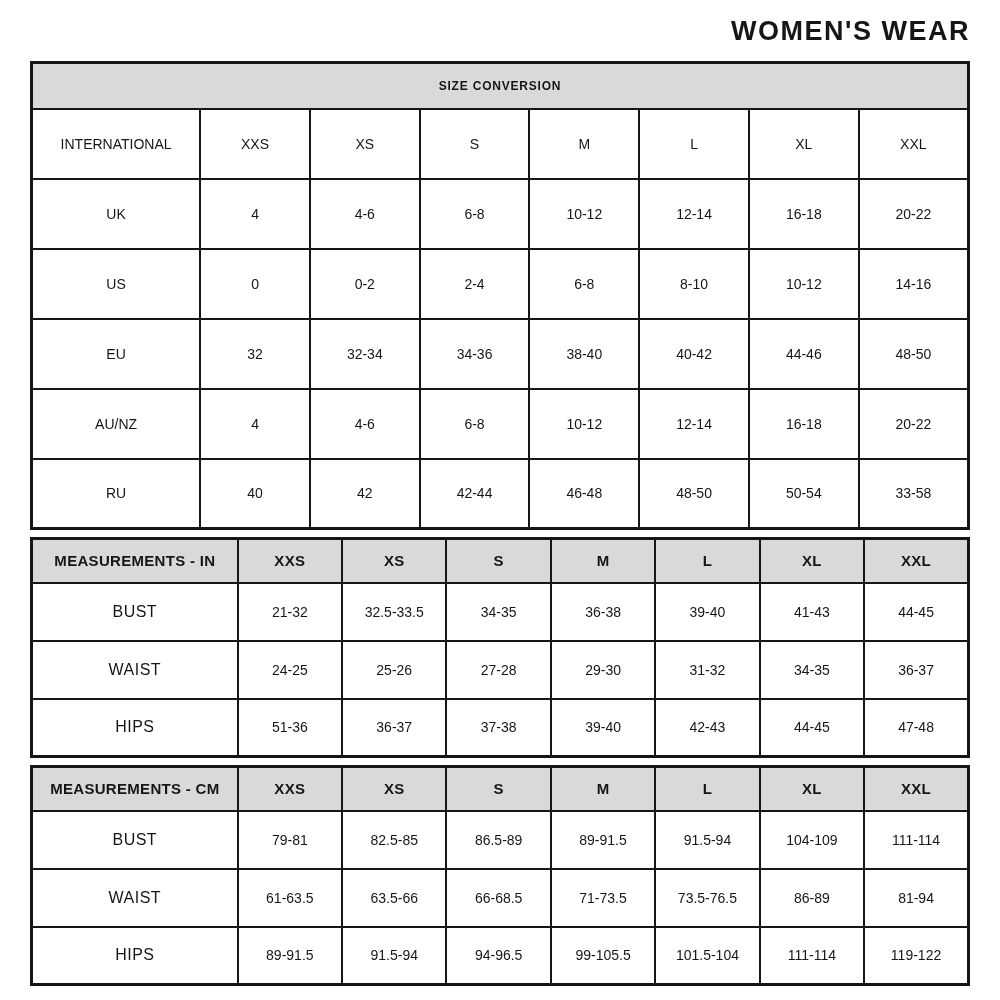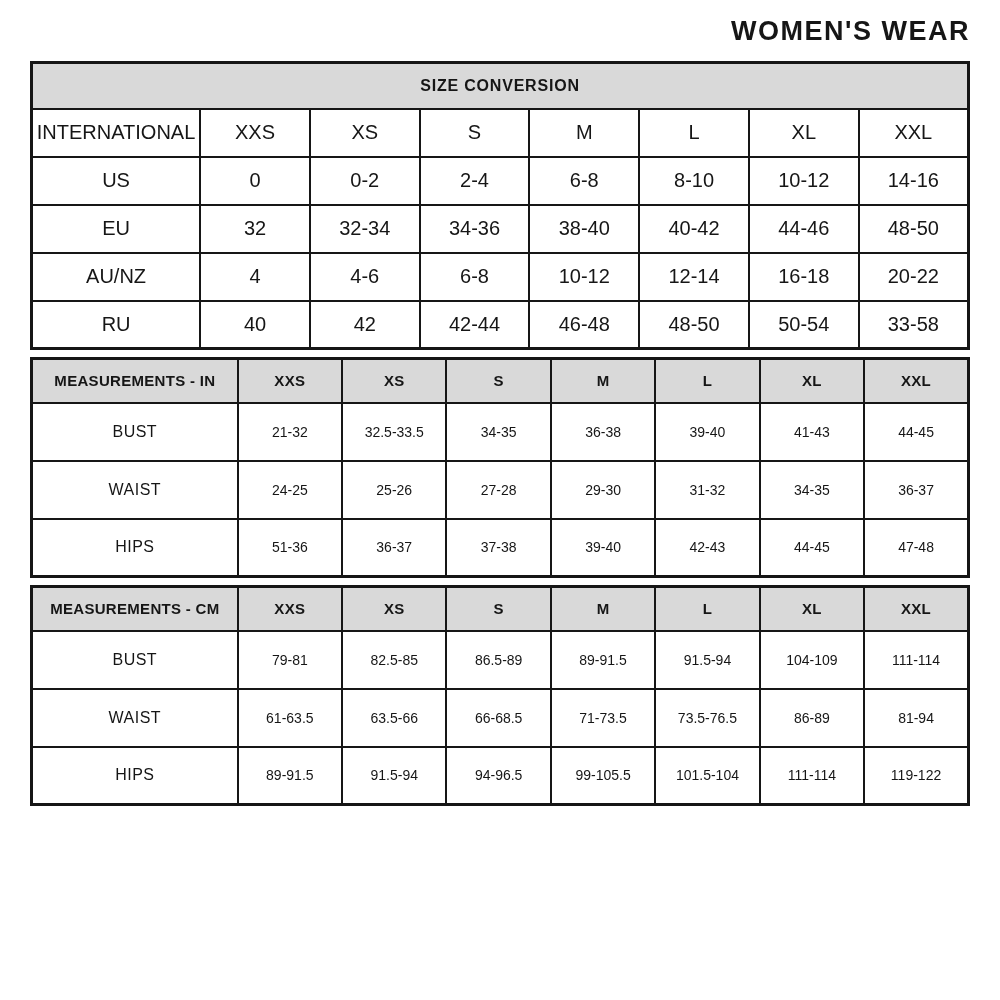--- a/index.html
+++ b/index.html
@@ -44,26 +44,26 @@
   .t1 col.c-label { width: 18%; }
   .t2 col.c-label, .t3 col.c-label { width: 22%; }
 
   
   .banner-cell, .head-cell {
     background: #d9d9d9;
     font-weight: 700;
   }
   .t1 .banner-cell {
     height: 46px;
-    font-size: 16px;
+    font-size: 12px;
     letter-spacing: 0.8px;
   }
   .t1 .col-cell, .t1 .label-cell, .t1 .val-cell {
-    height: 48px;
-    font-size: 20px;
+    height: 70px;
+    font-size: 14px;
   }
   .t2 .head-cell, .t3 .head-cell {
     height: 44px;
     font-size: 15px;
     letter-spacing: 0.3px;
   }
   .t2 .label-cell, .t3 .label-cell {
     height: 58px;
     font-size: 16px;
     letter-spacing: 0.5px;
@@ -99,20 +99,30 @@
         <td class="col-cell">INTERNATIONAL</td>
         <td class="col-cell">XXS</td>
         <td class="col-cell">XS</td>
         <td class="col-cell">S</td>
         <td class="col-cell">M</td>
         <td class="col-cell">L</td>
         <td class="col-cell">XL</td>
         <td class="col-cell">XXL</td>
       </tr>
       <tr>
+        <td class="label-cell">UK</td>
+        <td class="val-cell">4</td>
+        <td class="val-cell">4-6</td>
+        <td class="val-cell">6-8</td>
+        <td class="val-cell">10-12</td>
+        <td class="val-cell">12-14</td>
+        <td class="val-cell">16-18</td>
+        <td class="val-cell">20-22</td>
+      </tr>
+      <tr>
         <td class="label-cell">US</td>
         <td class="val-cell">0</td>
         <td class="val-cell">0-2</td>
         <td class="val-cell">2-4</td>
         <td class="val-cell">6-8</td>
         <td class="val-cell">8-10</td>
         <td class="val-cell">10-12</td>
         <td class="val-cell">14-16</td>
       </tr>
       <tr>

